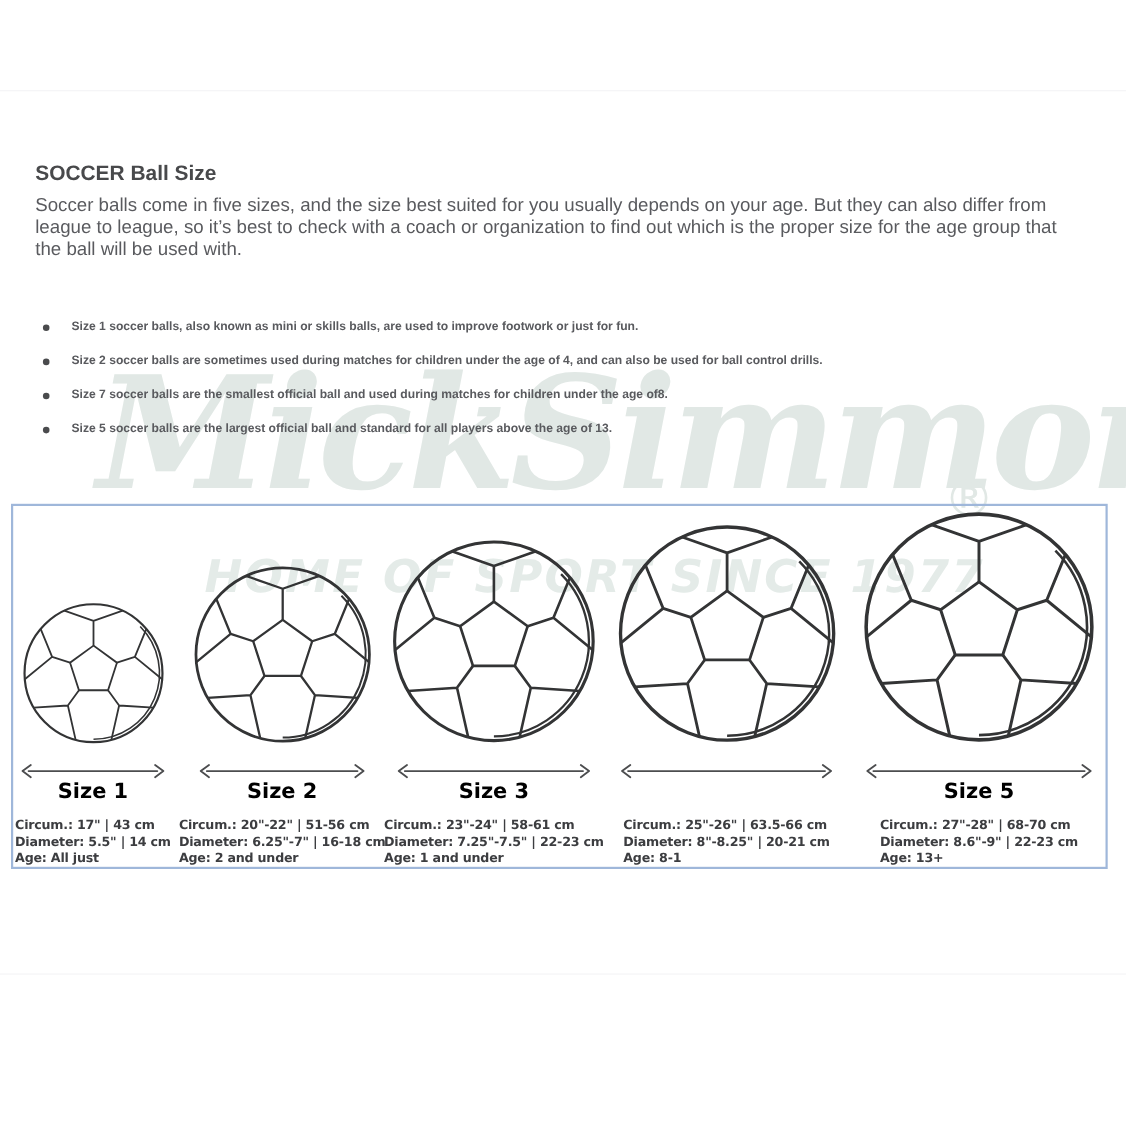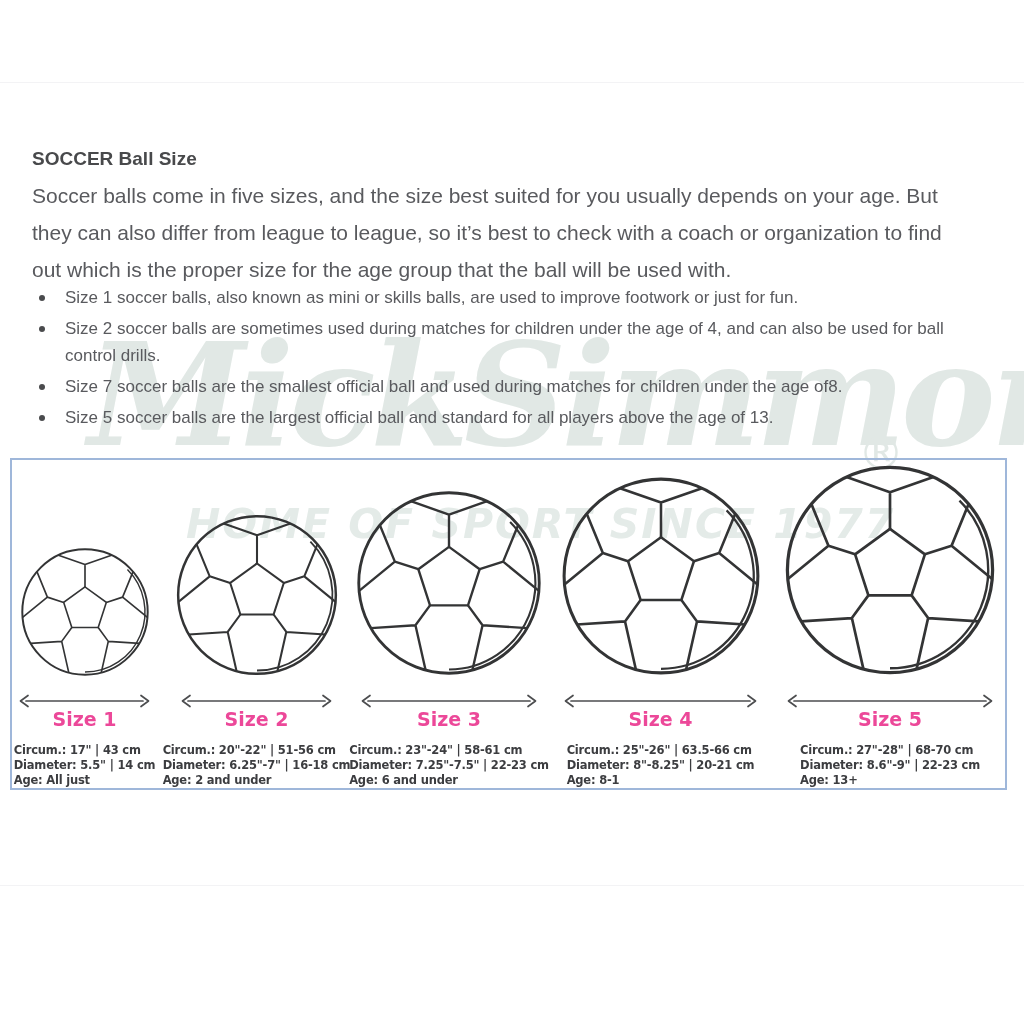--- a/index.html
+++ b/index.html
@@ -30,47 +30,47 @@
     color:var(--watermark-tagline, #e4ebe8);
   }
 
   
   .heading {
     position:absolute; left:32px; top:148px; z-index:1;
     font-size:19px; font-weight:bold; color:var(--heading-text, #48494b);
   }
   .intro {
     position:absolute; left:32px; top:177px; width:938px; z-index:1;
-    font-size:21px; line-height:37px; color:var(--body-text, #595a5e);
+    font-size:17px; line-height:20px; color:var(--body-text, #595a5e);
   }
   .bullets {
     position:absolute; left:32px; top:284px; width:932px; z-index:1;
     list-style:none;
   }
   .bullets li {
     position:relative; padding-left:33px; margin-bottom:4px;
-    font-size:17px; line-height:27px; color:var(--body-text, #595a5e);
+    font-size:11px; line-height:27px; color:var(--body-text, #595a5e);font-weight:bold;
   }
   .bullets li .dot {
     position:absolute; left:7px; top:11px; width:6px; height:6px;
     border-radius:50%; background:#4a4b4d;
   }
 
   
   .diagram-box {
     position:absolute; left:10px; top:458px; width:997px; height:332px; z-index:1;
     border:2px solid var(--box-border, #9fb7da);
   }
   .col { position:absolute; top:0; height:100%; }
   .col .ball { position:absolute; bottom:110px; left:50%; transform:translateX(-50%); }
   .col .arrow { position:absolute; top:233px; left:0; width:100%; height:16px; }
   .col .size-label {
     position:absolute; top:248px; left:0; width:100%; text-align:center;
     font-family:"DejaVu Sans", sans-serif; font-size:19px; font-weight:bold;
-    color:#ec4899;
+    color:#000000;
   }
   .col .specs {
     position:absolute; top:283px; left:50%; transform:translateX(-50%);
     font-family:"DejaVu Sans", sans-serif; font-size:11.5px; font-weight:bold;
     line-height:15px; letter-spacing:-0.2px; white-space:nowrap;
     color:var(--spec-text, #3c3d40); text-align:left;
   }
   #ball-defs { position:absolute; width:0; height:0; }
   #ballsym * { fill:none; stroke:var(--ball-outline, #333435); }
   #ballsym .outer { stroke-width:3; }
@@ -142,34 +142,33 @@
         </svg>
     <div class="arrow"><svg width="180" height="16" viewBox="0 0 180 16" fill="none" stroke="#4c4d4f" stroke-width="1.7" stroke-linecap="round" stroke-linejoin="round">
             <path d="M9 8 H171"></path>
             <path d="M11 2.5 L3.5 8 L11 13.5"></path>
             <path d="M169 2.5 L176.5 8 L169 13.5"></path>
           </svg></div>
     <div class="size-label">Size 3</div>
     <div class="specs">
       <div class="spec-circ">Circum.: 23"-24" | 58-61 cm</div>
       <div class="spec-diam">Diameter: 7.25"-7.5" | 22-23 cm</div>
-      <div class="spec-age">Age: 6 and under</div>
+      <div class="spec-age">Age: 1 and under</div>
     </div>
   </div>
 
   <div class="col" style="left: 550px; width: 197px;">
     <svg class="ball" viewBox="0 0 200 200" width="204" height="204">
           <use href="#ballsym" xlink:href="#ballsym"></use>
         </svg>
     <div class="arrow"><svg width="197" height="16" viewBox="0 0 197 16" fill="none" stroke="#4c4d4f" stroke-width="1.7" stroke-linecap="round" stroke-linejoin="round">
             <path d="M9 8 H188"></path>
             <path d="M11 2.5 L3.5 8 L11 13.5"></path>
             <path d="M186 2.5 L193.5 8 L186 13.5"></path>
           </svg></div>
-    <div class="size-label">Size 4</div>
     <div class="specs">
       <div class="spec-circ">Circum.: 25"-26" | 63.5-66 cm</div>
       <div class="spec-diam">Diameter: 8"-8.25" | 20-21 cm</div>
       <div class="spec-age">Age: 8-1</div>
     </div>
   </div>
 
   <div class="col" style="left: 773px; width: 210px;">
     <svg class="ball" viewBox="0 0 200 200" width="216" height="216">
           <use href="#ballsym" xlink:href="#ballsym"></use>

